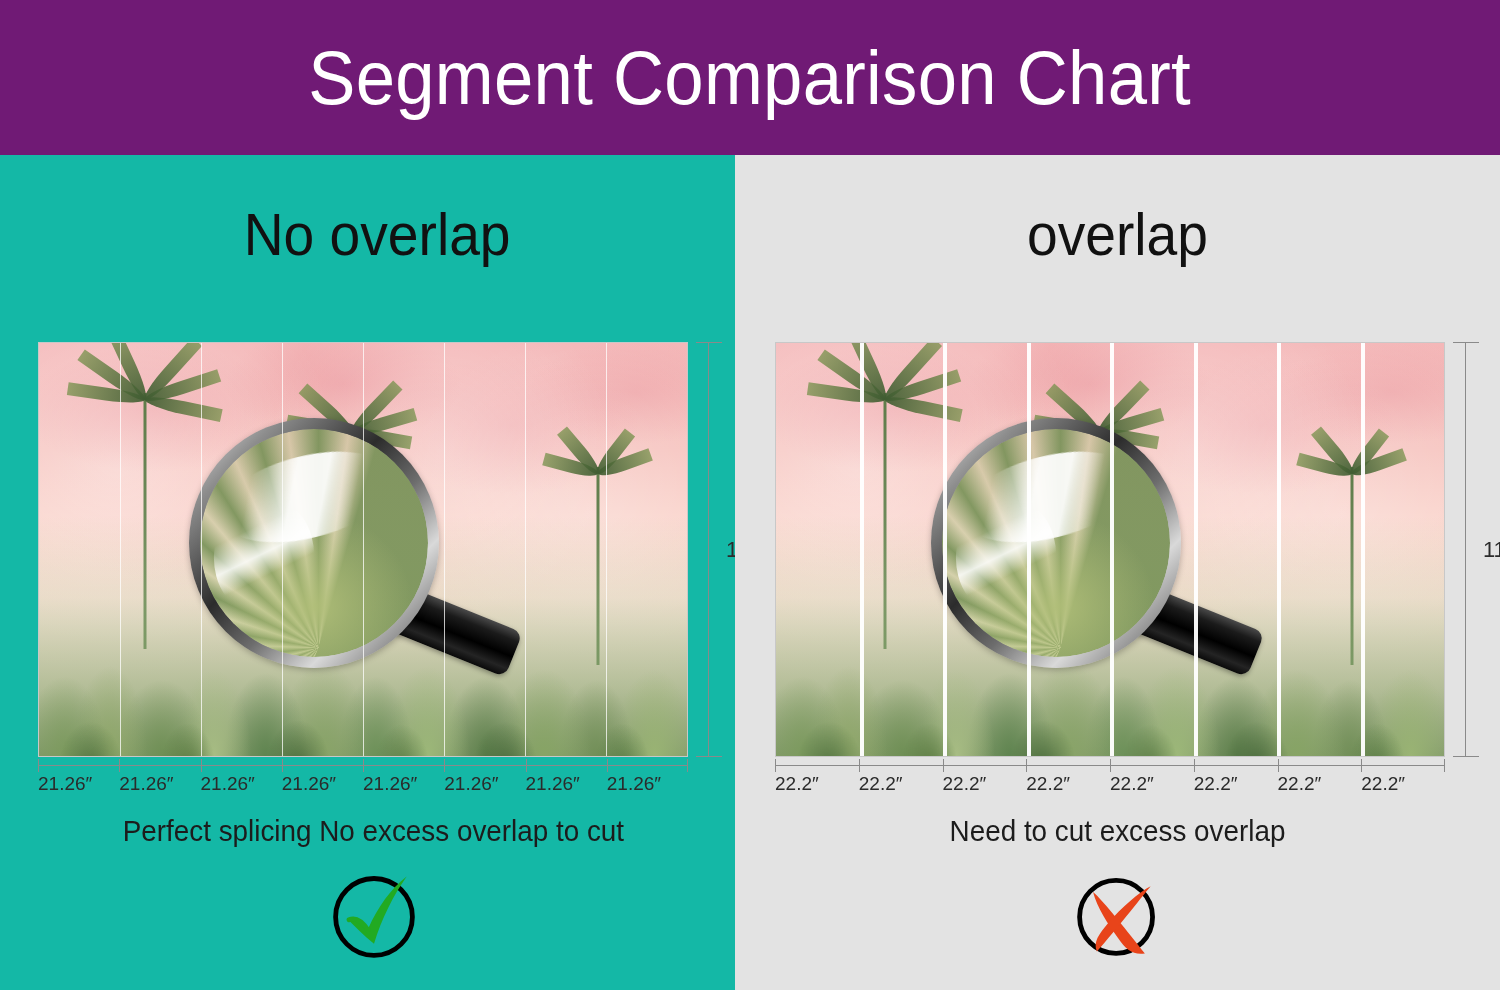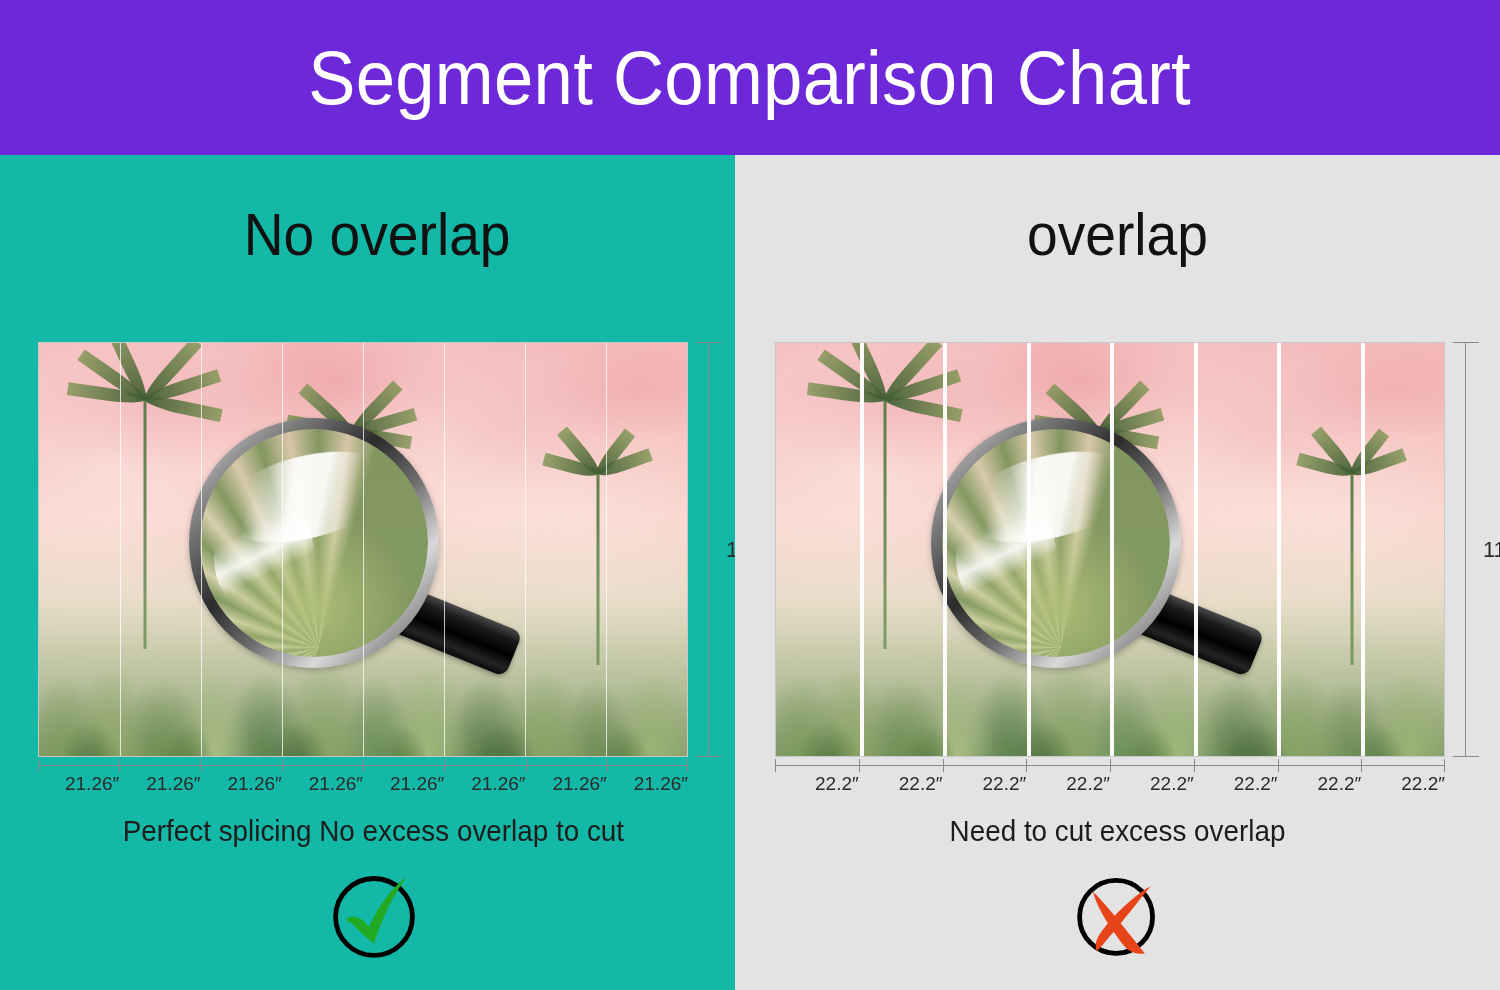--- a/index.html
+++ b/index.html
@@ -6,21 +6,21 @@
   body{
     width:1500px;height:990px;overflow:hidden;
     font-family:"Liberation Sans","DejaVu Sans",sans-serif;
     background:#ffffff;
   }
   .page{position:relative;width:1500px;height:990px;}
 
   
   .banner{
     position:absolute;left:0;top:0;width:1500px;height:155px;
-    background:#6d28d9;
+    background:#701a75;
     display:flex;align-items:center;justify-content:center;
   }
   .banner-title{
     color:#ffffff;font-size:76px;line-height:1;
     font-weight:400;letter-spacing:0.3px;
     transform:scaleX(0.93);
     white-space:nowrap;
   }
 
   
@@ -188,21 +188,21 @@
   .dim-v .label{
     position:absolute;left:30px;top:50%;transform:translateY(-50%);
     font-size:22px;color:#2b2b2b;white-space:nowrap;
   }
 
   .dim-h{position:absolute;height:44px;}
   .panel-left .dim-h{left:38px;top:604px;width:650px;}
   .panel-right .dim-h{left:40px;top:604px;width:670px;}
   .dim-h .axis{position:absolute;left:0;top:6px;width:100%;height:1px;background:#8a8a8a;}
   .dim-h .cells{position:absolute;left:0;top:0;width:100%;height:100%;display:flex;}
-  .dim-h .cell{flex:1 1 0;position:relative;text-align:right;}
+  .dim-h .cell{flex:1 1 0;position:relative;text-align:left;}
   .dim-h .cell .tk{position:absolute;left:0;top:0;width:1px;height:13px;background:#8a8a8a;}
   .dim-h .cell:last-child .tk-end{position:absolute;right:0;top:0;width:1px;height:13px;background:#8a8a8a;}
   .dim-h .cell .txt{position:absolute;left:0;right:0;top:14px;font-size:19px;color:#2b2b2b;}
 
   
   .caption{
     position:absolute;top:660px;left:0;width:100%;text-align:center;
     font-size:29px;color:#1c1c1c;transform:scaleX(0.96);
   }
   .panel-left .caption{padding-left:6px;}

